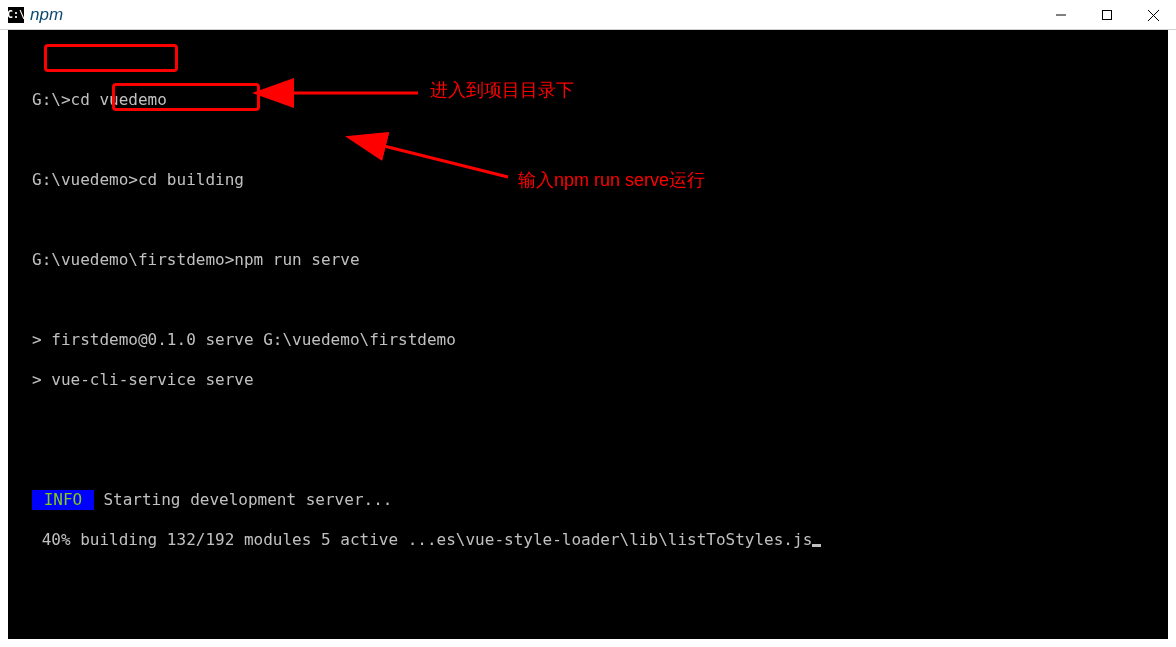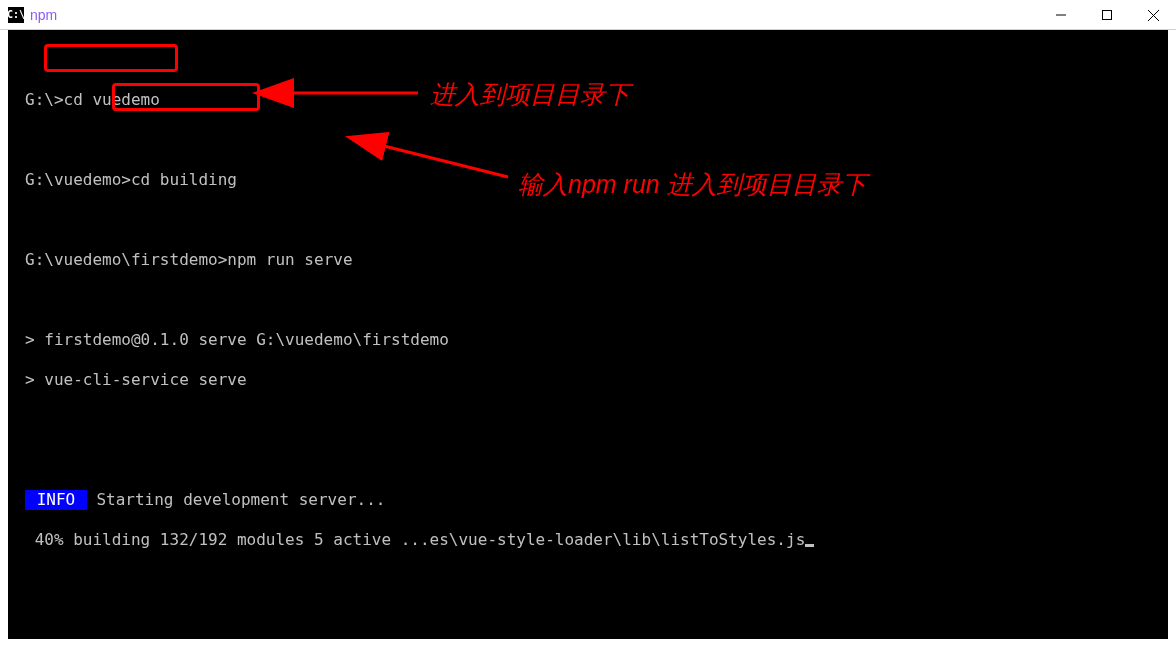--- a/index.html
+++ b/index.html
@@ -38,22 +38,23 @@
     display: inline-flex;
     align-items: center;
     justify-content: center;
     font-size: 10px;
     background: #000;
     color: #fff;
     font-family: Consolas, monospace;
     font-weight: bold;
   }
   .titlebar .title-text {
-    font-size: 14px;
-    color: #8b5cf6;
+    font-size: 17px;
+    color: #0c4a6e;
+    font-style: italic;
   }
   .win-controls {
     position: absolute;
     right: 0;
     top: 0;
     height: 30px;
     display: flex;
   }
   .win-btn {
     width: 46px;
@@ -79,26 +80,26 @@
     font-family: "NSimSun","SimSun","Consolas",monospace;
     font-size: 16px;
     line-height: 20px;
     color: #c0c0c0;
     white-space: pre;
     padding: 0;
     position: relative;
   }
   .line {
     min-height: 20px;
-    padding-left: 17px;
+    padding-left: 24px;
     position: relative;
   }
   .info-badge {
     background: #0000ff;
-    color: #ffffff;
+    color: #84cc16;
     padding: 0 2px;
     display: inline-block;
   }
   .cursor {
     display: inline-block;
     width: 9px;
     height: 3px;
     background: #c0c0c0;
     vertical-align: baseline;
     position: relative;
@@ -109,25 +110,24 @@
     position: absolute;
     border: 3px solid #ff0000;
     border-radius: 4px;
     box-sizing: border-box;
     pointer-events: none;
   }
   .annotation-text {
     position: absolute;
     color: #ff0000;
     font-family: "Microsoft YaHei","SimHei",sans-serif;
-    font-size: 25px;
+    font-size: 18px;
     font-weight: 400;
     pointer-events: none;
     white-space: nowrap;
-    font-style: italic;
   }
   svg.arrow {
     position: absolute;
     pointer-events: none;
     overflow: visible;
   }
 </style>
 </head>
 <body>
 
@@ -188,16 +188,16 @@
     <svg class="arrow" style="left:0; top:0;" width="600" height="220">
       <defs>
         <marker id="ah2" markerWidth="14" markerHeight="10" refX="2" refY="5" orient="auto">
           <polygon points="0,0 14,5 0,10" fill="#ff0000"></polygon>
         </marker>
       </defs>
       <line x1="500" y1="147" x2="372" y2="115" stroke="#ff0000" stroke-width="3" marker-end="url(#ah2)"></line>
     </svg>
 
     <div class="annotation-text" style="left:422px; top:48px;">进入到项目目录下</div>
-    <div class="annotation-text" style="left:510px; top:138px;">输入npm run  进入到项目目录下</div>
+    <div class="annotation-text" style="left:510px; top:138px;">输入npm run  serve运行</div>
   </div>
 
 </div>
 
 </body></html>

